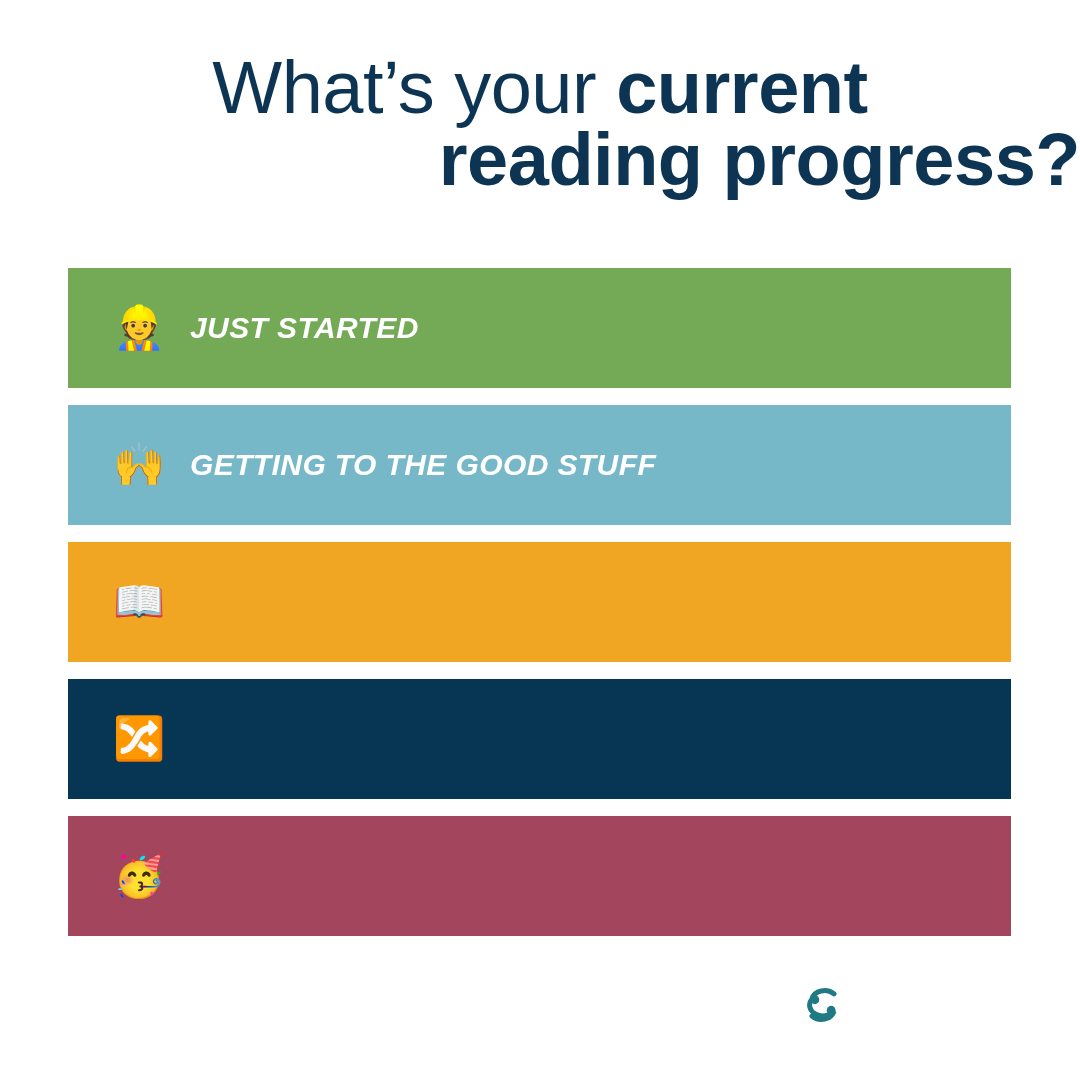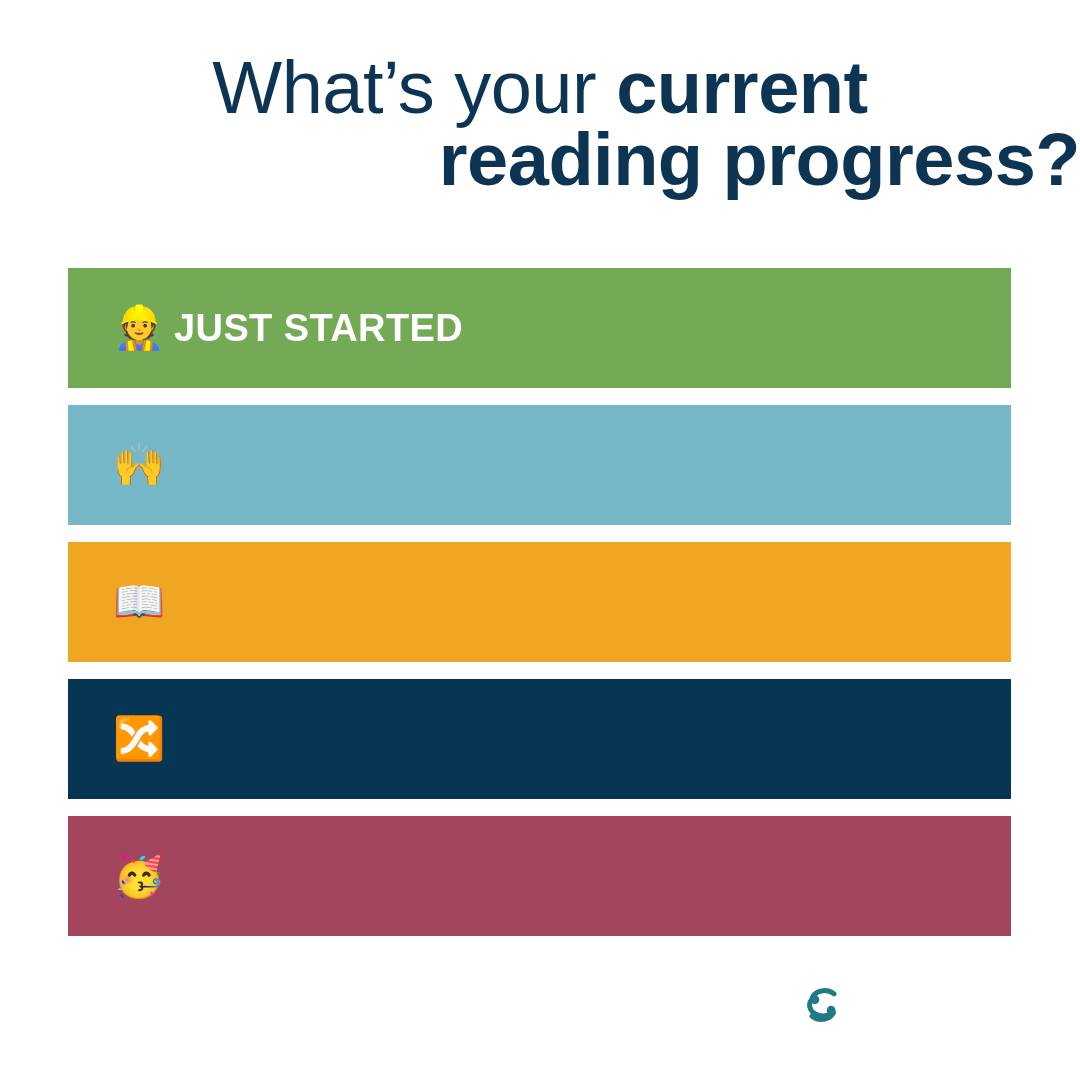--- a/index.html
+++ b/index.html
@@ -71,28 +71,29 @@
   .option-emoji {
     font-family: "DejaVu Sans", sans-serif;
     font-size: 42px;
     line-height: 1;
     width: 56px;
     flex: 0 0 56px;
     text-align: center;
     user-select: none;
   }
   .option-label {
-    margin-left: 6px;
+    margin-left: 22px;
     color: #ffffff;
-    font-size: 38px;
+    font-size: 30px;
     font-weight: 700;
     letter-spacing: 0.4px;
     text-transform: uppercase;
     white-space: nowrap;
     font-stretch: condensed;
+    font-style: italic;
   }
 
   
   .logo {
     position: absolute;
     right: 58px;
     bottom: 52px;
     width: 46px;
     height: 46px;
   }
@@ -114,20 +115,21 @@
 
   <div class="options">
 
     <div class="option-bar" style="background:#74a956">
       <span class="option-emoji">👷</span>
       <span class="option-label">JUST STARTED</span>
     </div>
 
     <div class="option-bar" style="background:#76b8c8">
       <span class="option-emoji">🙌</span>
+      <span class="option-label">GETTING TO THE GOOD STUFF</span>
     </div>
 
     <div class="option-bar" style="background:#f0a623">
       <span class="option-emoji">📖</span>
     </div>
 
     <div class="option-bar" style="background:#073655">
       <span class="option-emoji">🔀</span>
     </div>
 

